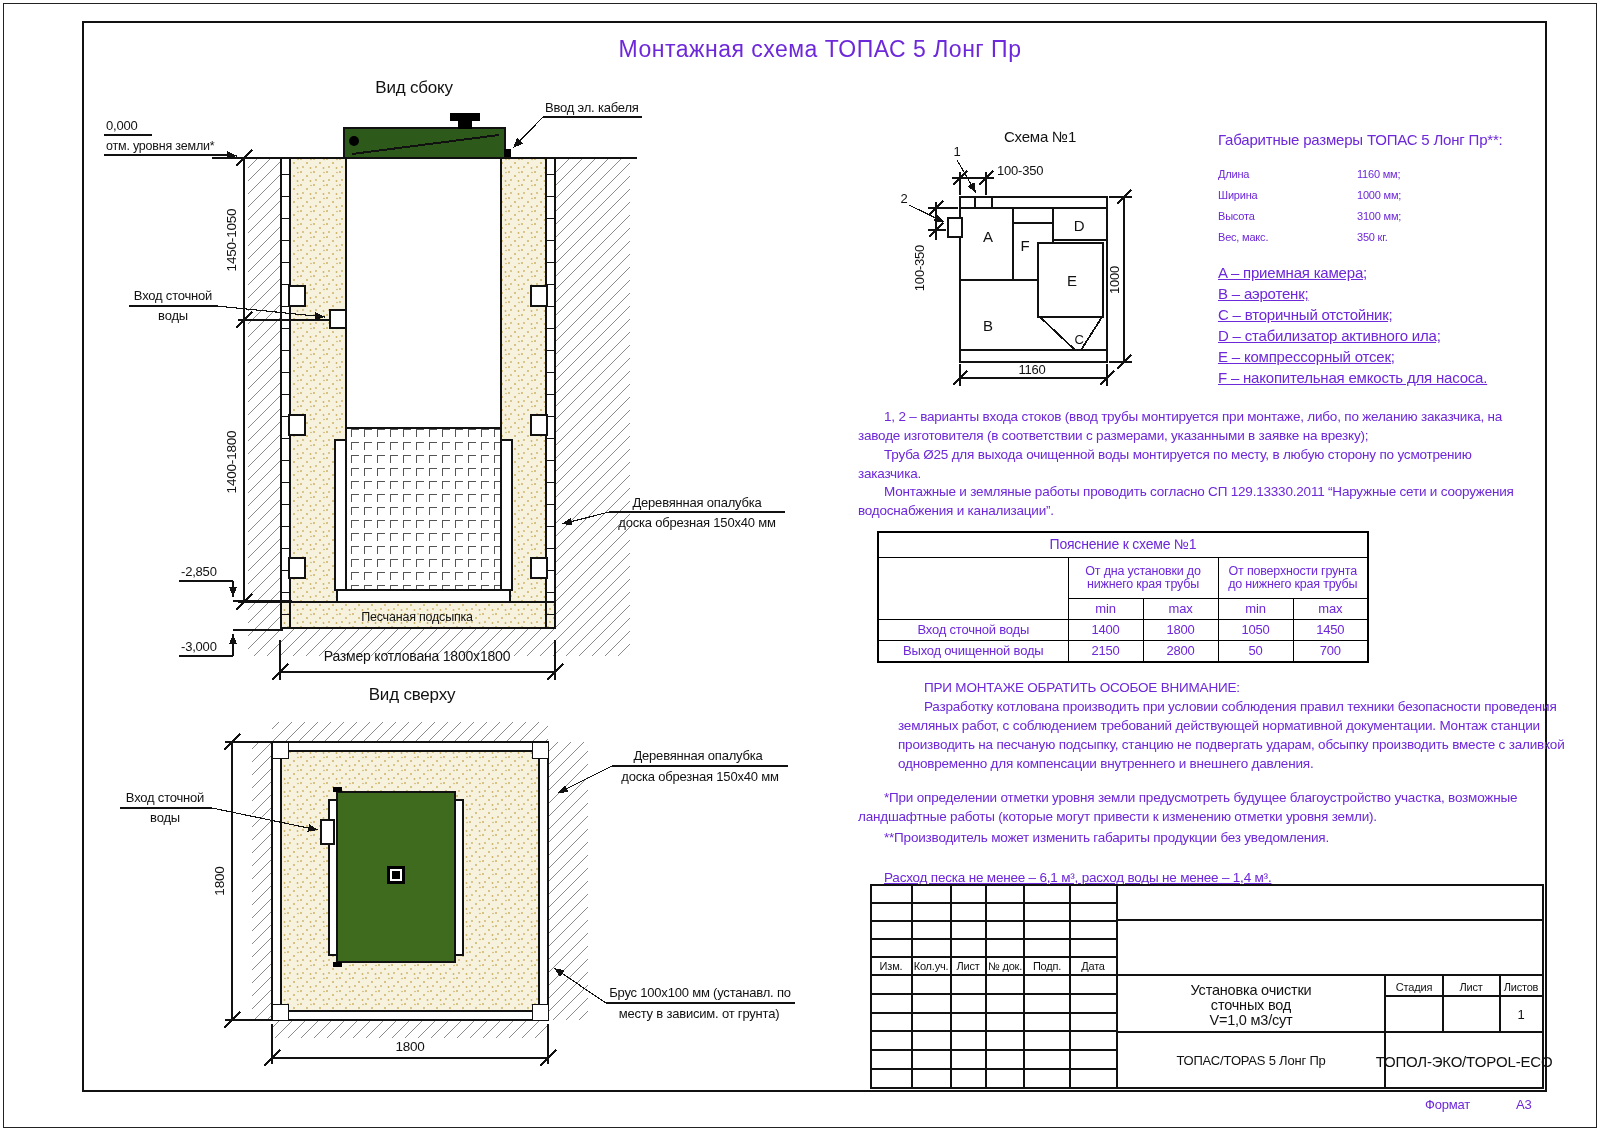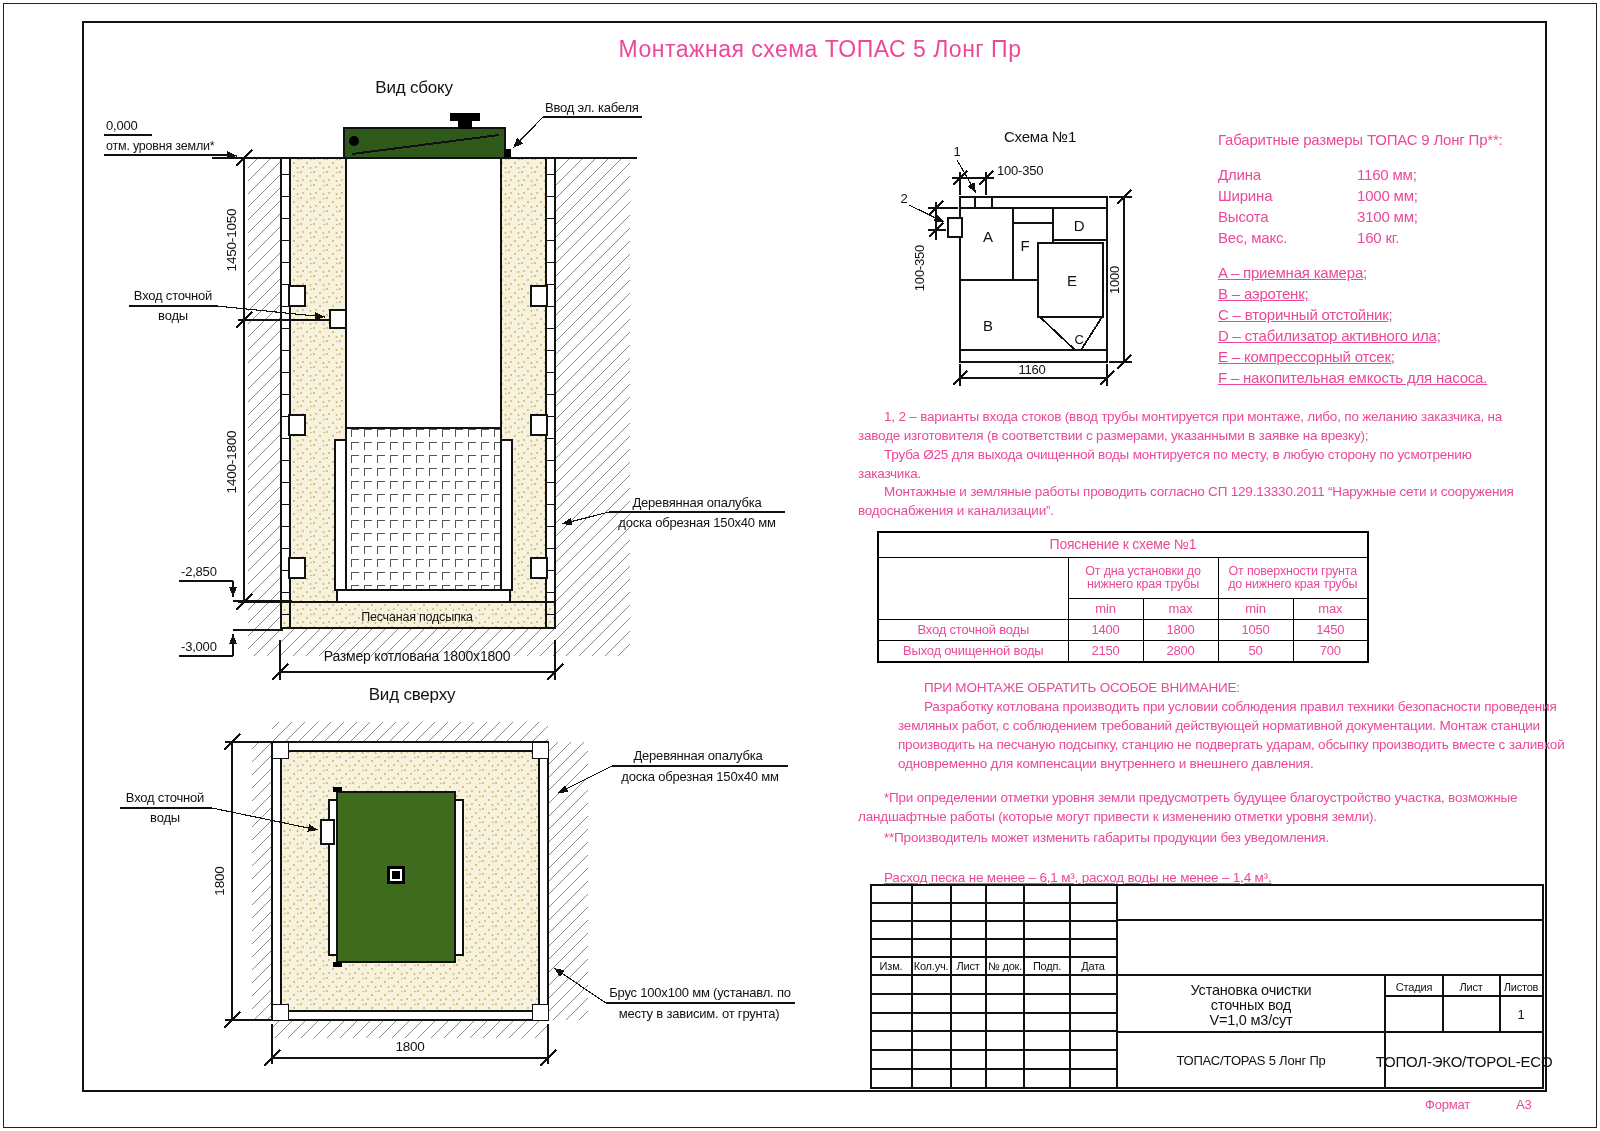--- a/index.html
+++ b/index.html
@@ -1,33 +1,33 @@
 <!DOCTYPE html>
 <html><head>
 <meta charset="utf-8">
 <style>
   html,body{margin:0;padding:0;background:#e8e8e8;}
   .sheet{position:relative;width:1600px;height:1131px;background:#fff;
-         font-family:"Liberation Sans",sans-serif;color:#ec4899;overflow:hidden;letter-spacing:-0.2px;}
+         font-family:"Liberation Sans",sans-serif;color:#6d28d9;overflow:hidden;letter-spacing:-0.2px;}
   .abs{position:absolute;}
   .frame-outer{left:3px;top:3px;width:1592px;height:1123px;border:1.5px solid #222;}
   .frame-inner{left:82px;top:21px;width:1461px;height:1067px;border:2.5px solid #111;}
   .page-title{left:420px;top:36px;width:800px;text-align:center;font-size:23px;letter-spacing:0.5px;}
   svg{position:absolute;overflow:visible;}
   svg text{font-family:"Liberation Sans",sans-serif;fill:#111;letter-spacing:-0.2px;}
   svg line, svg path, svg rect{shape-rendering:crispEdges;}
   .ln{stroke:#111;}
   .thin{stroke-width:1.1;}
   .mid{stroke-width:1.8;}
   .thick{stroke-width:2.5;}
   .tick{stroke:#111;stroke-width:2.2;}
   .nofill{fill:none;}
   .wfill{fill:#fff;}
   .specs-title{left:1218px;top:131px;font-size:15px;}
-  .specs-rows{left:1218px;top:164px;font-size:15px;line-height:21px;}
+  .specs-rows{left:1218px;top:164px;font-size:11px;line-height:21px;}
   .specs-rows .lab{display:inline-block;width:139px;}
   .legend{left:1218px;top:262px;font-size:15px;line-height:21px;text-decoration:underline;}
   .body-text{font-size:13.5px;line-height:19px;width:676px;}
   .body-text p{margin:0;text-indent:26px;}
   .notes-variants{left:858px;top:407px;}
   .notes-variants p+p{margin-top:0;}
   .notes-works{left:858px;top:482px;}
   .attention{left:858px;top:678px;margin-left:40px;}
   .footnotes{left:858px;top:788px;width:690px;}
   .consumption{left:858px;top:856px;}
@@ -269,26 +269,26 @@
       <text x="1032" y="374" text-anchor="middle" font-size="13">1160</text>
       <line class="ln thin" x1="1109" y1="197" x2="1132" y2="197"></line>
       <line class="ln thin" x1="1109" y1="362" x2="1132" y2="362"></line>
       <line class="ln thin" x1="1124" y1="197" x2="1124" y2="362"></line>
       <path class="tick" d="M-7,7 L7,-7" transform="translate(1124,197)"></path>
       <path class="tick" d="M-7,7 L7,-7" transform="translate(1124,362)"></path>
       <text transform="rotate(-90 1119 280)" x="1119" y="280" text-anchor="middle" font-size="13">1000</text>
     </g>
   </svg>
 
-  <div class="abs specs-title">Габаритные размеры ТОПАС 9 Лонг Пр**:</div>
+  <div class="abs specs-title">Габаритные размеры ТОПАС 5 Лонг Пр**:</div>
   <div class="abs specs-rows">
     <div><span class="lab">Длина</span><span>1160 мм;</span></div>
     <div><span class="lab">Ширина</span><span>1000 мм;</span></div>
     <div><span class="lab">Высота</span><span>3100 мм;</span></div>
-    <div><span class="lab">Вес, макс.</span><span>160 кг.</span></div>
+    <div><span class="lab">Вес, макс.</span><span>350 кг.</span></div>
   </div>
   <div class="abs legend">
     <div>A – приемная камера;</div>
     <div>B – аэротенк;</div>
     <div>C – вторичный отстойник;</div>
     <div>D – стабилизатор активного ила;</div>
     <div>E – компрессорный отсек;</div>
     <div>F – накопительная емкость для насоса.</div>
   </div>
 

